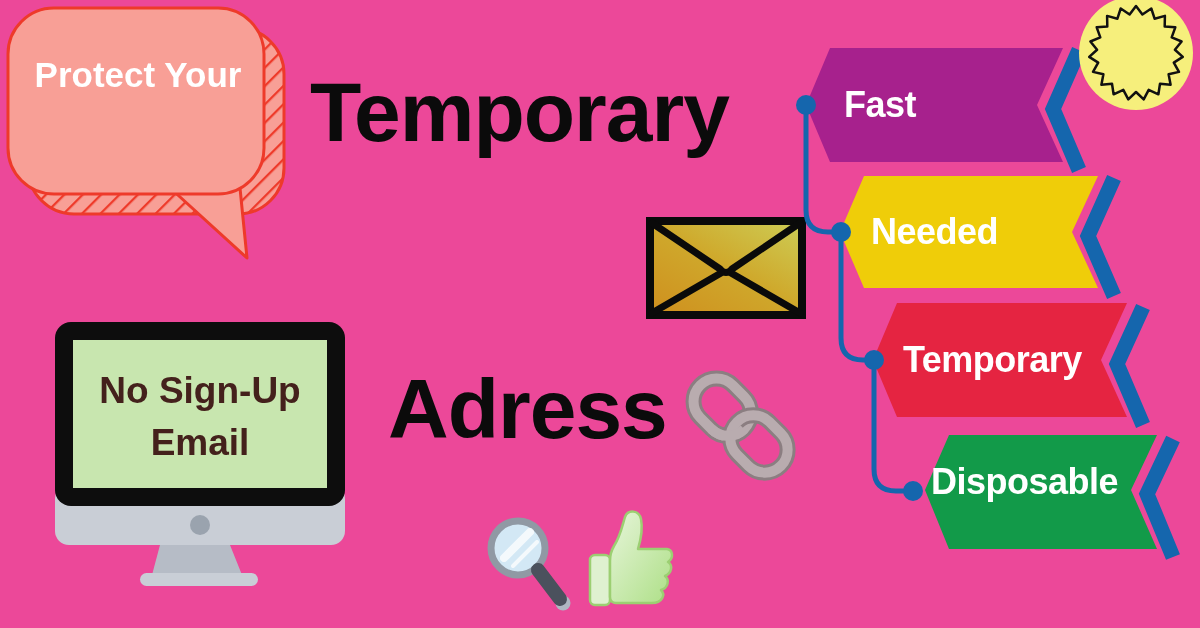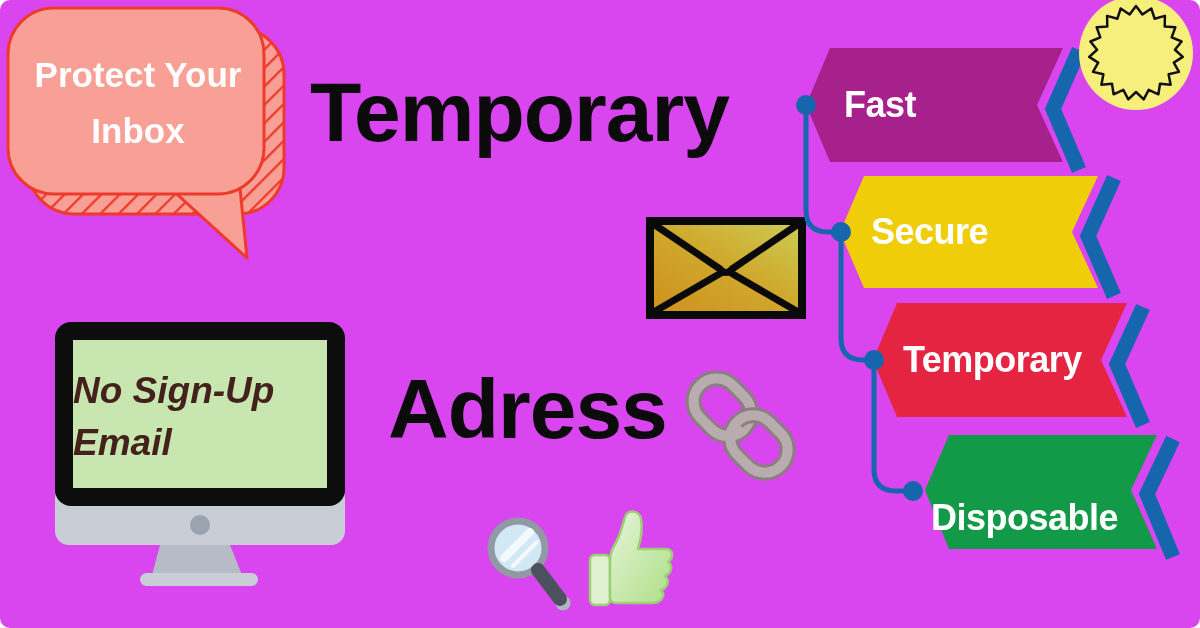--- a/index.html
+++ b/index.html
@@ -1,33 +1,32 @@
 <!DOCTYPE html>
 <html><head>
 <meta charset="utf-8">
 <style>
   html,body{margin:0;padding:0;}
   .canvas{
     position:relative;width:1200px;height:628px;overflow:hidden;
-    background:#d946ef;
+    background:#ec4899;
     font-family:"Liberation Sans",sans-serif;
-    border-radius:10px;
   }
   .abs{position:absolute;}
   .title-line{
     color:#0b0b0b;font-weight:700;line-height:1;white-space:nowrap;
     letter-spacing:-1px;
   }
   .bubble-text{
     width:240px;text-align:center;color:#ffffff;font-weight:700;
     font-size:35px;line-height:56px;white-space:nowrap;
   }
   .monitor-text{
-    width:254px;color:#44211c;font-weight:700;
-    font-size:37px;line-height:52px;white-space:nowrap;font-style:italic;
+    width:254px;text-align:center;color:#44211c;font-weight:700;
+    font-size:37px;line-height:52px;white-space:nowrap;
   }
   .feature-label{
     color:#ffffff;font-weight:700;font-size:36px;line-height:44px;
     white-space:nowrap;letter-spacing:-0.5px;
   }
   .free-label{
     width:116px;text-align:center;color:#111111;font-weight:900;
     font-size:30px;line-height:32px;letter-spacing:1px;
   }
 </style>
@@ -42,21 +41,20 @@
         <rect width="13" height="13" fill="#f89f96"></rect>
         <line x1="1" y1="0" x2="1" y2="13" stroke="#ee3a2a" stroke-width="2.6"></line>
       </pattern>
     </defs>
     <rect x="28" y="28" width="256" height="186" rx="46" fill="url(#hatch)" stroke-width="3" stroke="#ee3a2a"></rect>
     <polygon points="168,186 247,258 236,148" stroke-width="3" stroke-linejoin="round" fill="#f89f96" stroke="#ee3a2a"></polygon>
     <rect x="8" y="8" width="256" height="186" rx="46" stroke-width="3" fill="#f89f96" stroke="#ee3a2a"></rect>
   </svg>
   <div class="abs bubble-text" style="left:18px;top:47px;">
     <span style="display:block">Protect Your</span>
-    <span style="display:block">Inbox</span>
   </div>
 
   <div class="abs title-line" style="left:310px;top:70px;font-size:84px;">Temporary</div>
   <div class="abs title-line" style="left:388px;top:367px;font-size:84px;">Adress</div>
 
   <svg class="abs" style="left:645px;top:216px;" width="164" height="104" viewBox="0 0 164 104">
     <defs>
       <linearGradient id="envGrad" x1="0" y1="1" x2="0.9" y2="0">
         <stop offset="0" stop-color="#cf8f1e"></stop>
         <stop offset="0.55" stop-color="#cfa92c"></stop>
@@ -109,23 +107,23 @@
     <polyline points="393,419 367,474 393,537" fill="none" stroke-width="15" stroke="#1566ad"></polyline>
     <polygon points="145,470 169,415 377,415 351,470 377,529 169,529" fill="#129a49"></polygon>
 
     <circle cx="26" cy="85" r="10" fill="#1566ad"></circle>
     <circle cx="61" cy="212" r="10" fill="#1566ad"></circle>
     <circle cx="94" cy="340" r="10" fill="#1566ad"></circle>
     <circle cx="133" cy="471" r="10" fill="#1566ad"></circle>
   </svg>
 
   <div class="abs feature-label" style="left:844px;top:83px;">Fast</div>
-  <div class="abs feature-label" style="left:871px;top:210px;">Secure</div>
+  <div class="abs feature-label" style="left:871px;top:210px;">Needed</div>
   <div class="abs feature-label" style="left:903px;top:338px;">Temporary</div>
-  <div class="abs feature-label" style="left:931px;top:496px;">Disposable</div>
+  <div class="abs feature-label" style="left:931px;top:460px;">Disposable</div>
 
   <svg class="abs" style="left:1072px;top:0;" width="128" height="116" viewBox="0 0 128 116">
     <circle cx="64" cy="53" r="57" fill="#f6ef7c"></circle>
     <polygon fill="none" stroke="#111111" stroke-width="2.5" stroke-linejoin="round" points="64.0,6.0 70.4,14.5 79.3,8.5 82.6,18.7 92.9,15.9 92.7,26.6 103.3,27.3 99.7,37.3 109.6,41.5 102.9,49.8 110.8,56.9 101.8,62.6 107.0,71.9 96.6,74.3 98.6,84.8 88.0,83.8 86.4,94.3 76.7,89.9 71.7,99.4 64.0,92.0 56.3,99.4 51.3,89.9 41.6,94.3 40.0,83.8 29.4,84.8 31.4,74.3 21.0,71.9 26.2,62.6 17.2,56.9 25.1,49.8 18.4,41.5 28.3,37.3 24.7,27.3 35.3,26.6 35.1,15.9 45.4,18.7 48.7,8.5 57.6,14.5"></polygon>
   </svg>
 
   <svg class="abs" style="left:482px;top:512px;" width="100" height="104" viewBox="0 0 100 104">
     <circle cx="36" cy="36" r="27" fill="#d3e8f5" stroke="#9099a4" stroke-width="7"></circle>
     <path d="M22,46 L48,20" stroke="#ffffff" stroke-width="8" stroke-linecap="round" opacity="0.75"></path>
     <path d="M31,54 L55,30" stroke="#ffffff" stroke-width="4" stroke-linecap="round" opacity="0.75"></path>

